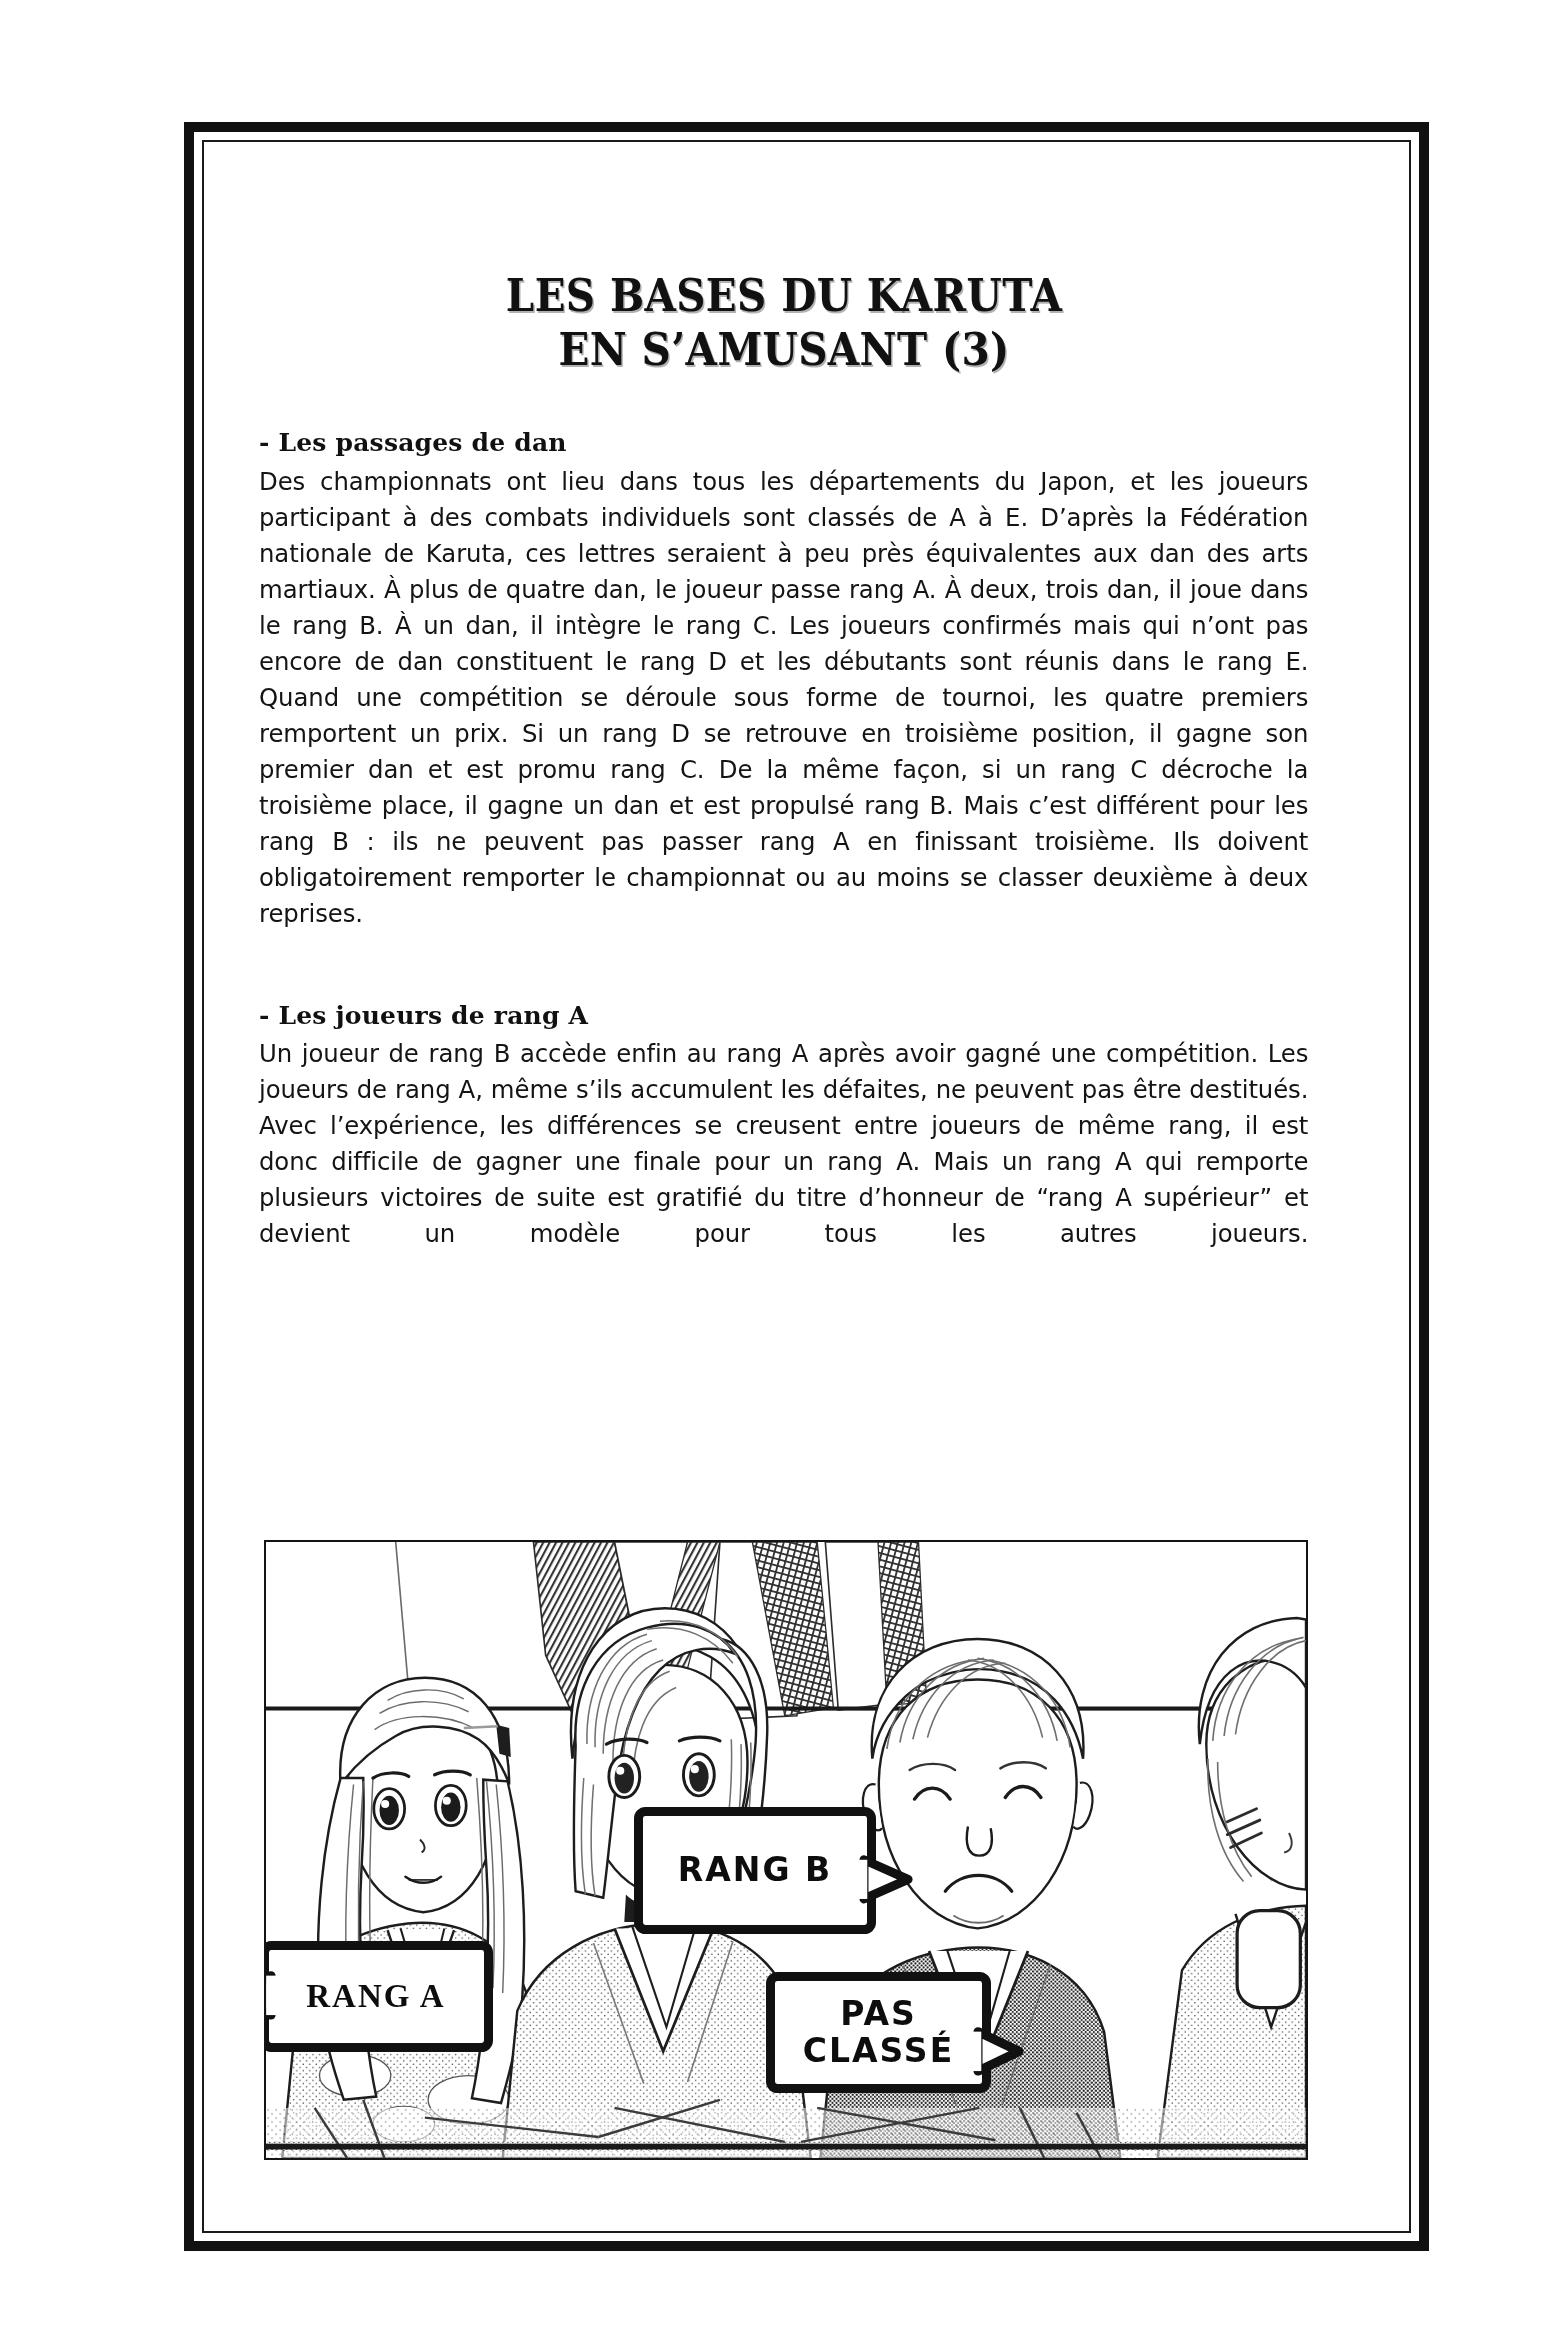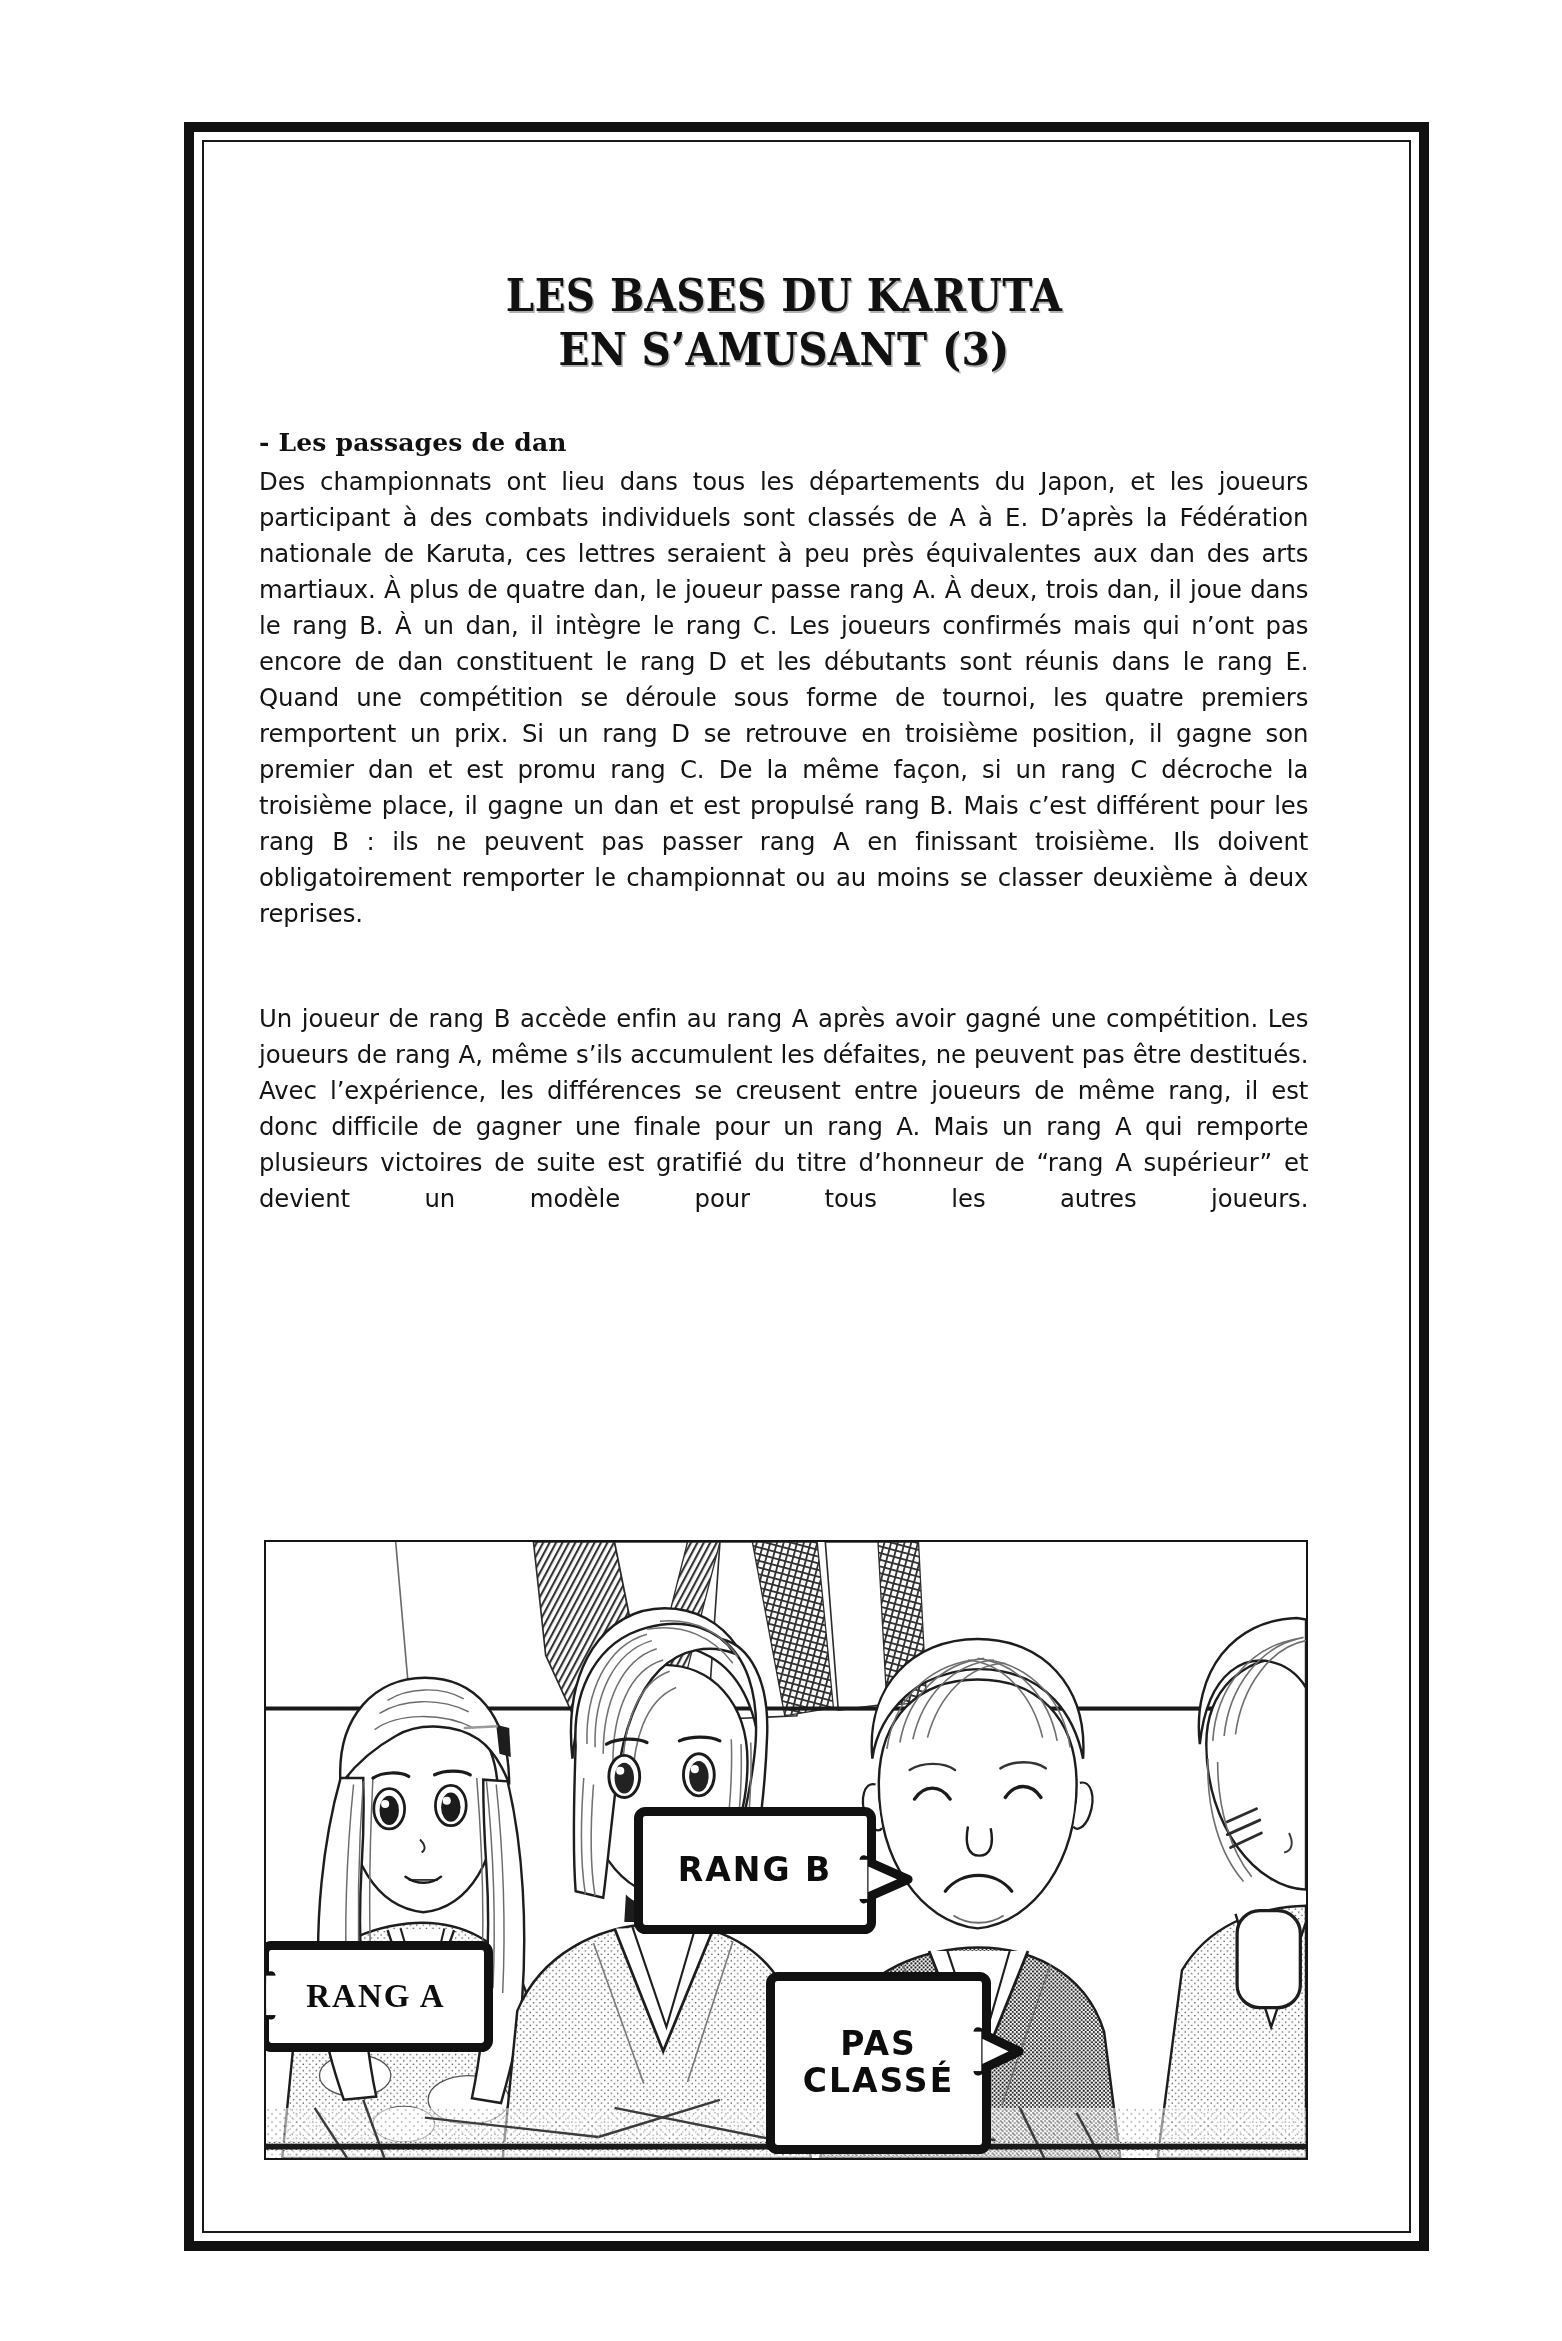--- a/index.html
+++ b/index.html
@@ -136,20 +136,21 @@
       <div class="title-line l1">LES BASES DU KARUTA</div>
       <div class="title-line l2">EN S’AMUSANT (3)</div>
     </div>
 
     <div class="section">
       <h2 class="subhead">- Les passages de dan</h2>
       <p class="para">Des championnats ont lieu dans tous les départements du Japon, et les joueurs participant à des combats individuels sont classés de A à E. D’après la Fédération nationale de Karuta, ces lettres seraient à peu près équivalentes aux dan des arts martiaux. À plus de quatre dan, le joueur passe rang A. À deux, trois dan, il joue dans le rang B. À un dan, il intègre le rang C. Les joueurs confirmés mais qui n’ont pas encore de dan constituent le rang D et les débutants sont réunis dans le rang E. Quand une compétition se déroule sous forme de tournoi, les quatre premiers remportent un prix. Si un rang D se retrouve en troisième position, il gagne son premier dan et est promu rang C. De la même façon, si un rang C décroche la troisième place, il gagne un dan et est propulsé rang B. Mais c’est différent pour les rang B : ils ne peuvent pas passer rang A en finissant troisième. Ils doivent obligatoirement remporter le championnat ou au moins se classer deuxième à deux reprises.</p>
     </div>
 
     <div class="section">
+      <h2 class="subhead">- Les joueurs de rang A</h2>
       <p class="para">Un joueur de rang B accède enfin au rang A après avoir gagné une compétition. Les joueurs de rang A, même s’ils accumulent les défaites, ne peuvent pas être destitués. Avec l’expérience, les différences se creusent entre joueurs de même rang, il est donc difficile de gagner une finale pour un rang A. Mais un rang A qui remporte plusieurs victoires de suite est gratifié du titre d’honneur de “rang A supérieur” et devient un modèle pour tous les autres joueurs.</p>
     </div>
 
   </div>
 
   <div class="panel-wrap">
 
     <svg class="panel-art" viewBox="0 0 1283 762" preserveAspectRatio="none">
       <defs>
         <pattern id="screentone" width="6" height="6" patternUnits="userSpaceOnUse">
@@ -394,21 +395,21 @@
     </div>
 
     <div class="balloon" style="left:-6.5px; top:399px; width:233px; height:111px; font-size:33px;font-family:Liberation Serif, serif;">
       <span>RANG A</span>
       <svg style="position:absolute; left:-39px; top:24.4px; width:46px; height:46px; overflow:visible;" viewBox="0 0 56 56" width="46" height="46">
         <polygon points="50,2 0,26 50,50" fill="#ffffff" stroke="#111111" stroke-width="11" stroke-linejoin="round"></polygon>
         <rect x="44" y="2" width="18" height="48" fill="#ffffff"></rect>
       </svg>
     </div>
 
-    <div class="balloon" style="left:500px; top:430px; width:225px; height:182px; font-size:33px; flex-direction:column;">
+    <div class="balloon" style="left:500px; top:430px; width:225px; height:121px; font-size:33px; flex-direction:column;">
       <span>PAS</span>
       <span>CLASSÉ</span>
       <svg style="position:absolute; right:-42px; top:49px; width:46px; height:46px; overflow:visible;" viewBox="0 0 56 56" width="46" height="46">
         <polygon points="0,2 50,26 0,50" fill="#ffffff" stroke="#111111" stroke-width="11" stroke-linejoin="round"></polygon>
         <rect x="-14" y="2" width="18" height="48" fill="#ffffff"></rect>
       </svg>
     </div>
 
   </div>
 

